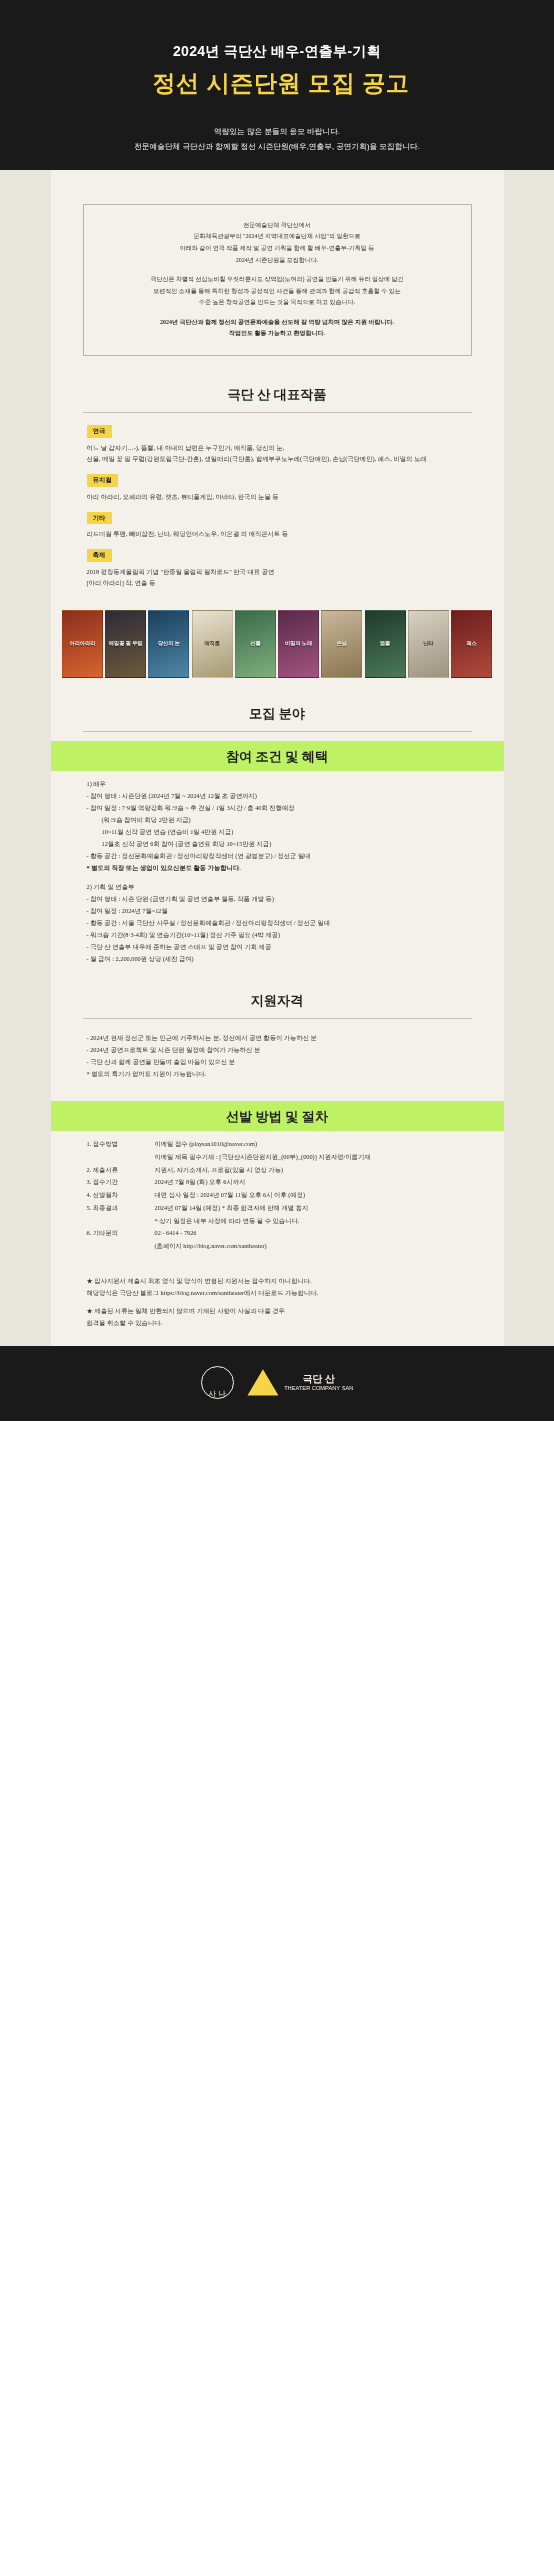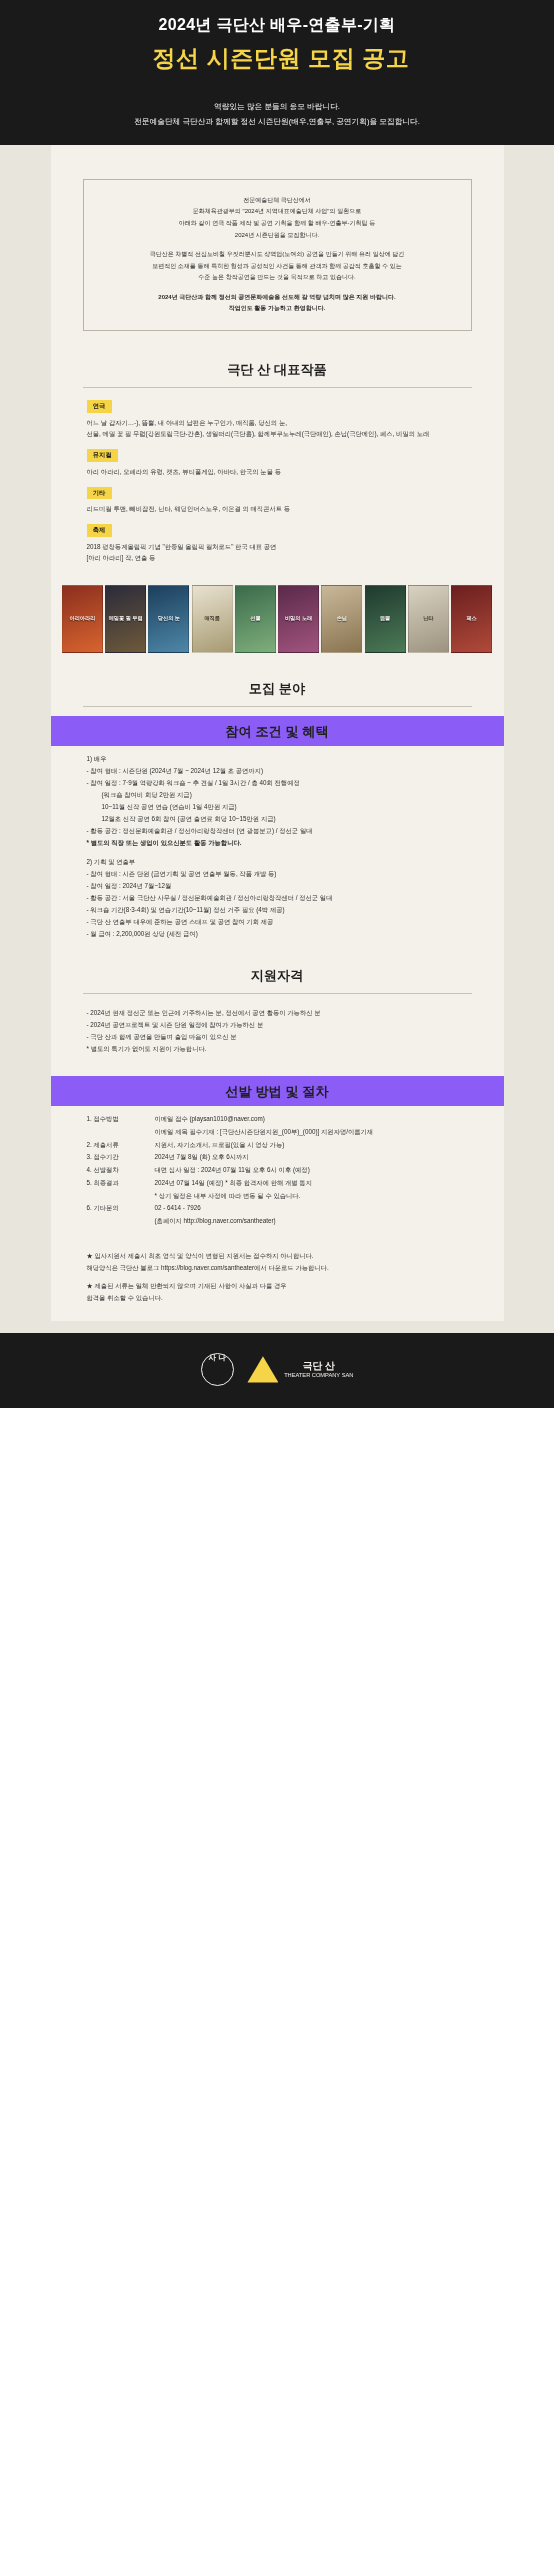--- a/index.html
+++ b/index.html
@@ -16,24 +16,25 @@
   }
 
   
   .header {
     background: #1a1a1a;
     color: #ffffff;
     text-align: center;
     padding: 15px 0 17px 0;
   }
   .header .sub {
-    font-size: 16px;
+    font-size: 14px;
     font-weight: bold;
     letter-spacing: 0.3px;
     margin-bottom: 6.9px;
+    margin-top: 28px;
   }
   .header .main {
     font-size: 23px;
     font-weight: bold;
     color: #f5d547;
     letter-spacing: 0.6px;
     padding-left: 8px;
   }
 
   
@@ -42,21 +43,22 @@
     color: #ffffff;
     text-align: center;
     padding: 8px 23px 15px 23px;
     font-size: 7.7px;
     line-height: 2.0;
   }
 
   
   .body-wrap {
     background: #e8e5dd;
-    padding: 0 0 12px 0;
+    padding: 0 0 0 0;
+    font-family: Liberation Serif, serif;
   }
   .inner {
     width: 453px;
     margin: 0 auto;
     background: #f3f1ea;
     padding: 17px 0 0 0;
   }
 
   
   .notice-box {
@@ -76,21 +78,21 @@
   
   .sec-title {
     text-align: center;
     font-size: 13.2px;
     font-weight: bold;
     color: #1f1f1f;
     padding: 6.9px 0 5.7px 0;
     margin: 8px 0 2.3px 0;
   }
   .sec-title.band {
-    background: #8b5cf6;
+    background: #bef264;
   }
   .rule {
     height: 0.6px;
     background: #c8c3b4;
     margin: 0 32px 9.2px 32px;
   }
 
   
   .works {
     padding: 3.4px 36px 5.7px 36px;
@@ -181,23 +183,23 @@
     padding: 19.5px 0 22px 0;
     display: flex;
     align-items: center;
     justify-content: center;
     gap: 13.8px;
   }
   .logo-left {
     width: 33px; height: 33px;
     border: 1.1px solid #f3f1ea;
     border-radius: 50%;
-    display: flex; align-items: flex-start; justify-content: center;
+    display: flex; align-items: flex-end; justify-content: center;
     color: #f3f1ea;
-    font-size: 7.5px; font-weight: bold;
+    font-size: 7.5px; font-weight: normal;
     line-height: 1.1;
     text-align: center;
   }
   .logo-right { display: flex; align-items: center; gap: 5.7px; }
   .logo-mark {
     width: 31px; height: 26.4px;
     background: #f5d547;
     clip-path: polygon(50% 0%, 100% 100%, 0% 100%);
   }
   .logo-text { color: #f3f1ea; font-size: 5.7px; line-height: 1.4; }

